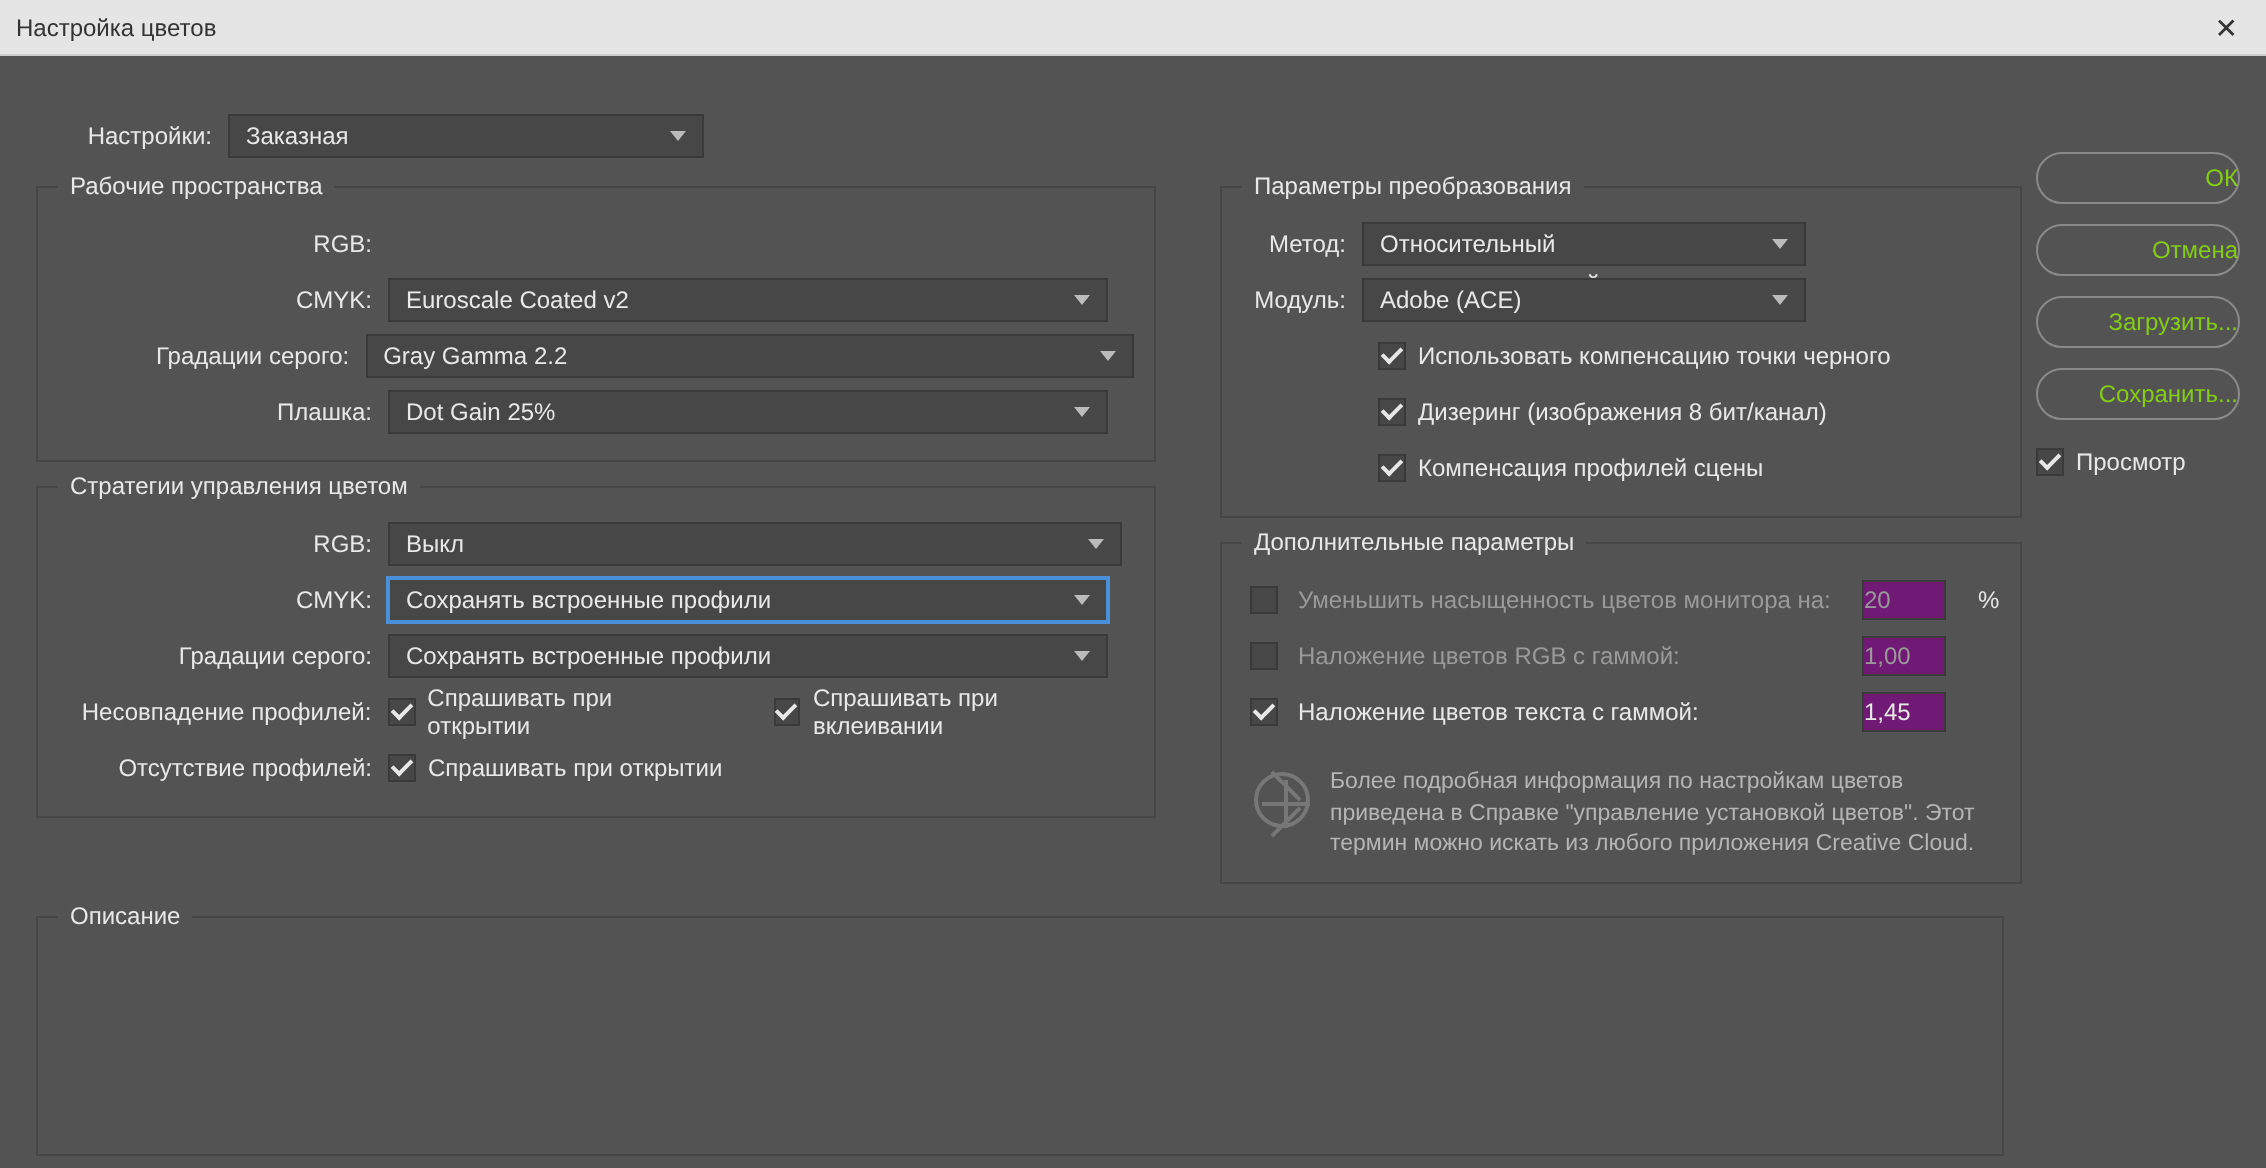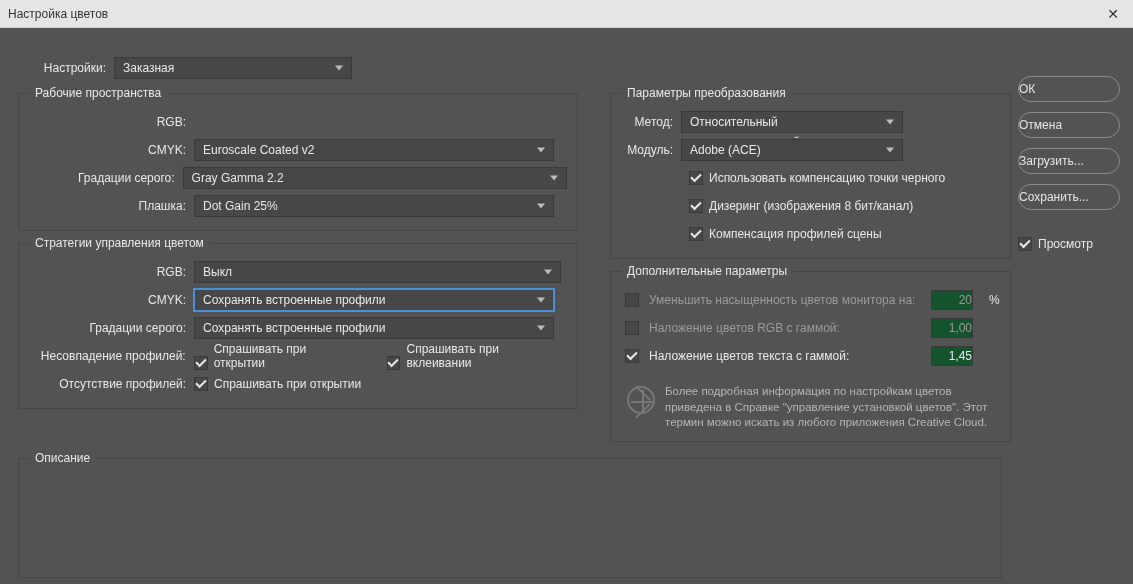--- a/index.html
+++ b/index.html
@@ -29,39 +29,39 @@
     height: 22px; line-height: 20px; padding: 0 22px 0 8px; position: relative;
     display: inline-flex; align-items: flex-start; cursor: pointer;
   }
   .select.focused { border-color: #4a90d9; box-shadow: 0 0 0 1px #4a90d9; }
   .select::after {
     content: ""; position: absolute; right: 8px; top: 50%; transform: translateY(-50%);
     border-left: 4px solid transparent; border-right: 4px solid transparent;
     border-top: 5px solid #bbb;
   }
 
-  .chk { display: inline-flex; align-items: flex-end; gap: 6px; cursor: pointer; }
+  .chk { display: inline-flex; align-items: center; gap: 6px; cursor: pointer; }
   .chkbox {
     width: 14px; height: 14px; background: #474747; border: 1px solid #3a3a3a;
     display: inline-flex; align-items: center; justify-content: center; color: #e8e8e8;
   }
   .chkbox.checked::after {
     content: ""; width: 8px; height: 4px; border-left: 2px solid #e8e8e8;
     border-bottom: 2px solid #e8e8e8; transform: rotate(-45deg) translate(1px,-1px);
   }
 
   .btn {
-    display: block; width: 100%; height: 26px; line-height: 24px; text-align: left;
-    background: #535353; border: 1px solid #8a8a8a; border-radius: 13px; color: #e5e5e5;
+    display: block; width: 100%; height: 26px; line-height: 24px; text-align: right;
+    background: #535353; border: 1px solid #8a8a8a; border-radius: 13px; color: #84cc16;
     margin-bottom: 10px; cursor: pointer; font-size: 12px;
   }
 
   .numinput {
-    background: #14532d; border: 1px solid #3a3a3a; color: #e8e8e8;
-    width: 42px; height: 20px; text-align: right; line-height: 18px;
+    background: #701a75; border: 1px solid #3a3a3a; color: #e8e8e8;
+    width: 42px; height: 20px; text-align: left; line-height: 18px;
   }
   .numinput.disabled { color: #9a9a9a; }
 
   .info-row { display: flex; gap: 10px; margin-top: 14px; padding-left: 6px; }
   .info-icon {
     width: 28px; height: 28px; border: 2px solid #777; border-radius: 50%;
     position: relative; flex-shrink: 0; margin-top: 2px;
   }
   .info-icon::before, .info-icon::after { content: ""; position: absolute; background: #777; }
   .info-icon::before { left: 13px; top: 2px; width: 2px; height: 24px; }
@@ -256,18 +256,18 @@
     <div class="fieldset desc-fieldset" style="margin-top:16px;">
       <div class="legend">Описание</div>
     </div>
   </div>
 
   <div class="side-buttons">
     <div class="btn">ОК</div>
     <div class="btn">Отмена</div>
     <div class="btn">Загрузить...</div>
     <div class="btn">Сохранить...</div>
-    <div class="chk" style="margin-top:17px">
+    <div class="chk" style="margin-top:4px">
       <span class="chkbox checked"></span>
       <span>Просмотр</span>
     </div>
   </div>
 </div>
 
 </body></html>

